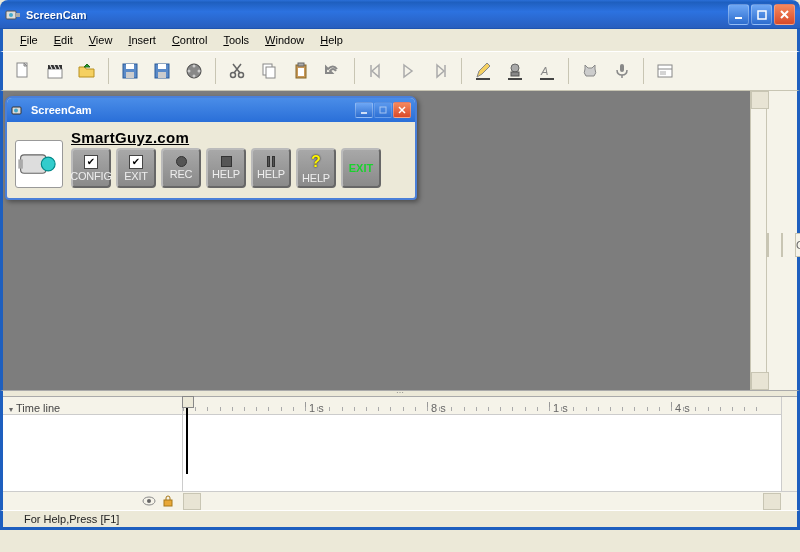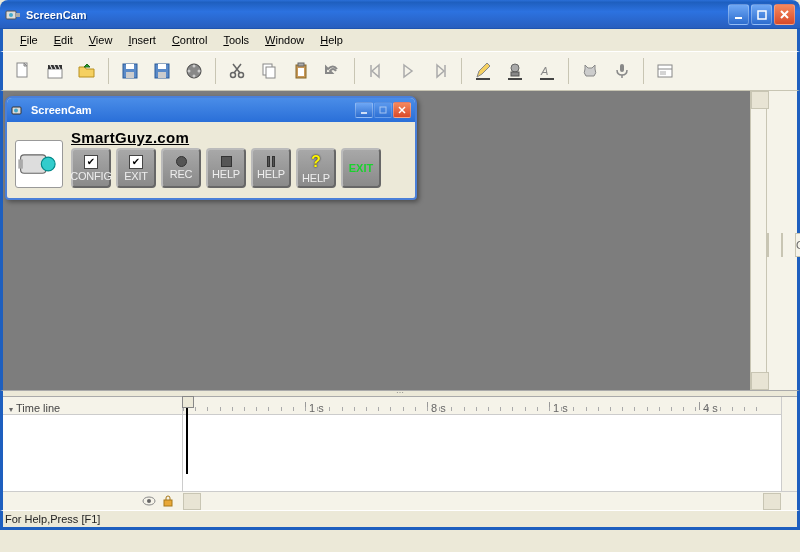--- a/index.html
+++ b/index.html
@@ -79,21 +79,21 @@
 .tl-scroll-v { width: 16px; background: #f5f3e9; border-left: 1px solid #ccc; position: relative; }
 .tl-bottom { height: 19px; background: #f5f3e9; border-top: 1px solid #ccc; display: flex; }
 .tl-bottom .icons { width: 180px; display: flex; justify-content: flex-end; align-items: center; padding-right: 8px; gap: 5px; }
 .tlicon { width: 14px; height: 14px; }
 .tl-hscroll { flex: 1; position: relative; }
 .tl-hscroll::before, .tl-hscroll::after { content: ''; position: absolute; top: 1px; width: 16px; height: 15px; background: #e8e4d4; border: 1px solid #c8c5b3; }
 .tl-hscroll::before { left: 0; }
 .tl-hscroll::after { right: 0; }
 
 
-.statusbar { height: 20px; background: #ece9d8; border-top: 1px solid #fff; border-left: 3px solid #1e5fbf; border-right: 3px solid #1e5fbf; border-bottom: 3px solid #1e5fbf; display: flex; align-items: center; padding-left: 2px; color: #222; }
+.statusbar { height: 20px; background: #ece9d8; border-top: 1px solid #fff; border-left: 3px solid #1e5fbf; border-right: 3px solid #1e5fbf; border-bottom: 3px solid #1e5fbf; display: flex; align-items: center; padding-left: 21px; color: #222; }
 
 svg { display: block; }
 </style>
 </head>
 <body>
 
 <div class="titlebar">
   <span class="app-icon">
     <svg viewBox="0 0 16 16">
         <rect x="1" y="4" width="10" height="8" rx="1" fill="#ddd" stroke="#555"></rect>
@@ -403,21 +403,21 @@
     <div class="tl-left">
       <div class="tl-label-row">
           <span>Time line</span>
         </div>
     </div>
     <div class="tl-right">
       <div class="ruler">
         <div class="mark" style="left:122px">1 s</div>
         <div class="mark" style="left:244px">8 s</div>
         <div class="mark" style="left:366px">1 s</div>
-        <div class="mark" style="left:516px">4 s</div>
+        <div class="mark" style="left:488px">4 s</div>
       <div class="tick" style="left: 0px;"></div>
           <div class="tick" style="left: 12.2px;"></div>
           <div class="tick" style="left: 24.4px;"></div>
           <div class="tick" style="left: 36.6px;"></div>
           <div class="tick" style="left: 48.8px;"></div>
           <div class="tick" style="left: 61px;"></div>
           <div class="tick" style="left: 73.2px;"></div>
           <div class="tick" style="left: 85.4px;"></div>
           <div class="tick" style="left: 97.6px;"></div>
           <div class="tick" style="left: 109.8px;"></div>

